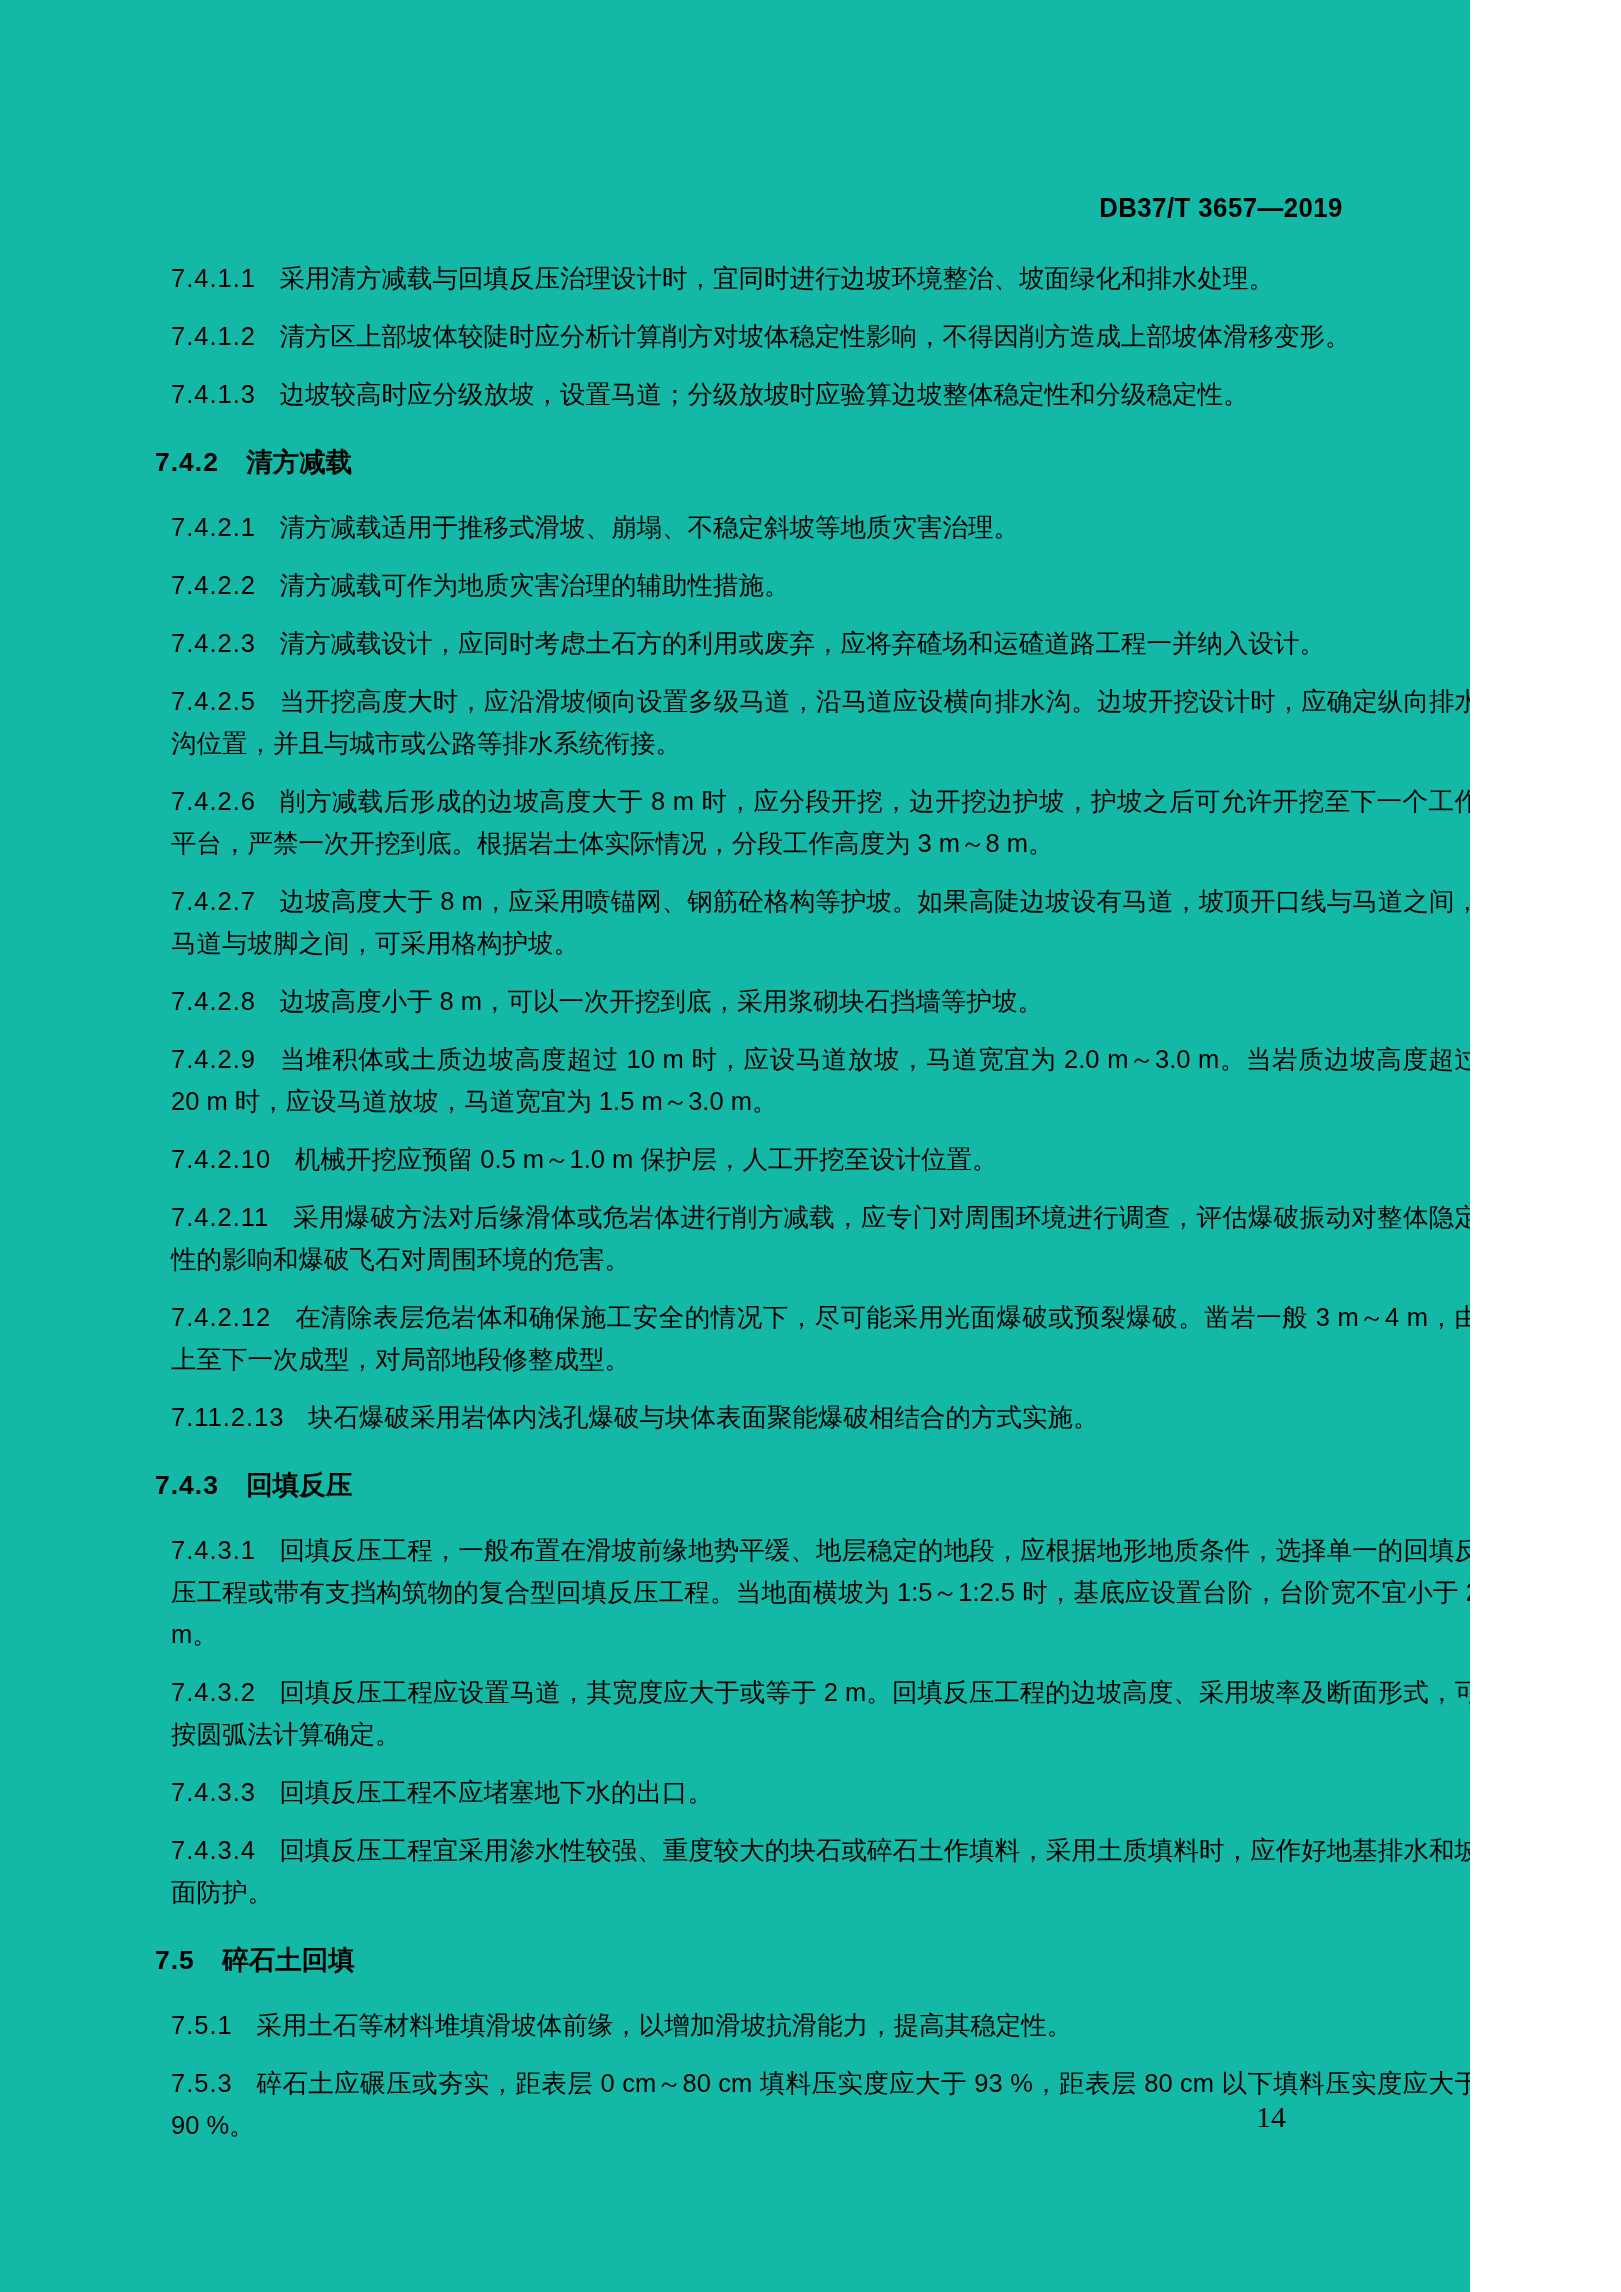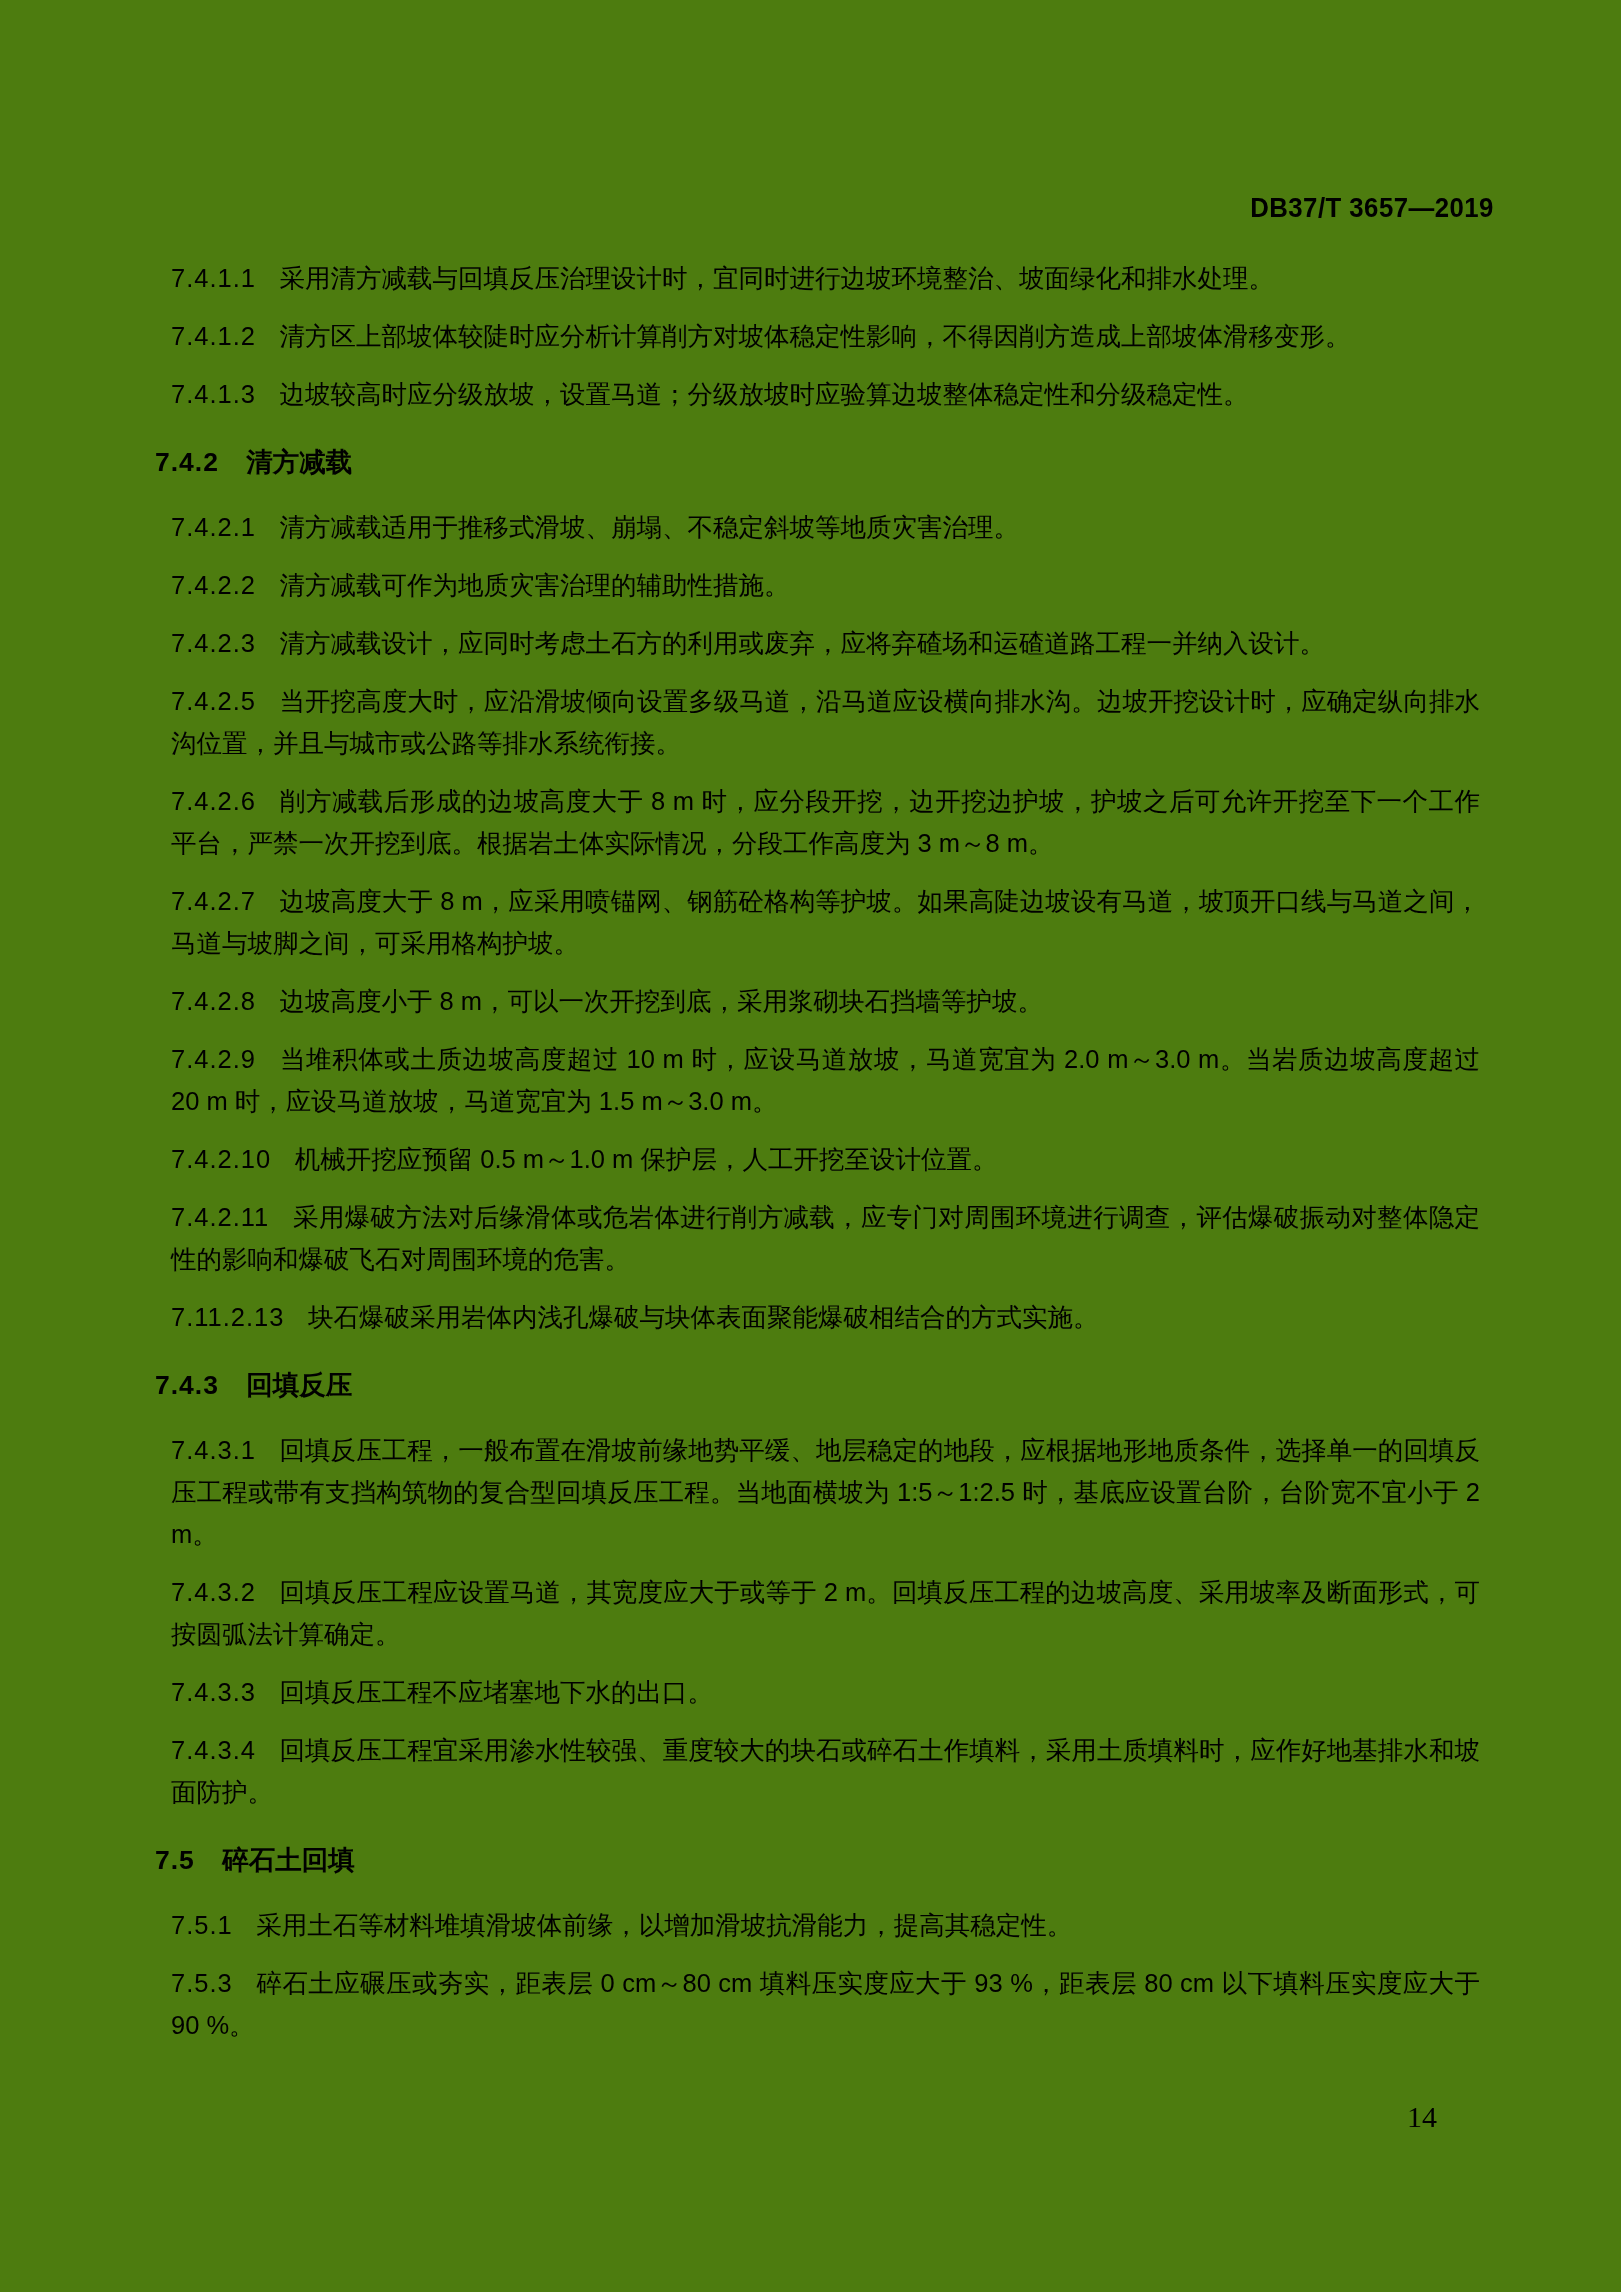--- a/index.html
+++ b/index.html
@@ -2,23 +2,23 @@
 <html><head>
 <meta charset="utf-8">
 <style>
   html, body {
     margin: 0;
     padding: 0;
     background: #ffffff;
   }
   .page {
     position: relative;
-    width: 1621px;
+    width: 1470px;
     height: 2293px;
-    background: #4d7c0f;
+    background: #14b8a6;
     color: #000000;
     font-family: "Liberation Sans", sans-serif;
     overflow: hidden;
   }
   .doc-header {
     position: absolute;
     top: 192px;
     right: 127px;
     font-size: 28px;
     font-weight: 700;
@@ -92,20 +92,21 @@
   <p class="clause"><span class="num">7.4.2.7</span><span class="txt">边坡高度大于 8 m，应采用喷锚网、钢筋砼格构等护坡。如果高陡边坡设有马道，坡顶开口线与马道之间，马道与坡脚之间，可采用格构护坡。</span></p>
 
   <p class="clause"><span class="num">7.4.2.8</span><span class="txt">边坡高度小于 8 m，可以一次开挖到底，采用浆砌块石挡墙等护坡。</span></p>
 
   <p class="clause"><span class="num">7.4.2.9</span><span class="txt">当堆积体或土质边坡高度超过 10 m 时，应设马道放坡，马道宽宜为 2.0 m～3.0 m。当岩质边坡高度超过 20 m 时，应设马道放坡，马道宽宜为 1.5 m～3.0 m。</span></p>
 
   <p class="clause"><span class="num">7.4.2.10</span><span class="txt">机械开挖应预留 0.5 m～1.0 m 保护层，人工开挖至设计位置。</span></p>
 
   <p class="clause"><span class="num">7.4.2.11</span><span class="txt">采用爆破方法对后缘滑体或危岩体进行削方减载，应专门对周围环境进行调查，评估爆破振动对整体隐定性的影响和爆破飞石对周围环境的危害。</span></p>
 
+  <p class="clause"><span class="num">7.4.2.12</span><span class="txt">在清除表层危岩体和确保施工安全的情况下，尽可能采用光面爆破或预裂爆破。凿岩一般 3 m～4 m，由上至下一次成型，对局部地段修整成型。</span></p>
 
   <p class="clause"><span class="num">7.11.2.13</span><span class="txt">块石爆破采用岩体内浅孔爆破与块体表面聚能爆破相结合的方式实施。</span></p>
 
   <h2 class="heading"><span class="num">7.4.3</span><span class="txt">回填反压</span></h2>
 
   <p class="clause"><span class="num">7.4.3.1</span><span class="txt">回填反压工程，一般布置在滑坡前缘地势平缓、地层稳定的地段，应根据地形地质条件，选择单一的回填反压工程或带有支挡构筑物的复合型回填反压工程。当地面横坡为 1:5～1:2.5 时，基底应设置台阶，台阶宽不宜小于 2 m。</span></p>
 
   <p class="clause"><span class="num">7.4.3.2</span><span class="txt">回填反压工程应设置马道，其宽度应大于或等于 2 m。回填反压工程的边坡高度、采用坡率及断面形式，可按圆弧法计算确定。</span></p>
 
   <p class="clause"><span class="num">7.4.3.3</span><span class="txt">回填反压工程不应堵塞地下水的出口。</span></p>

